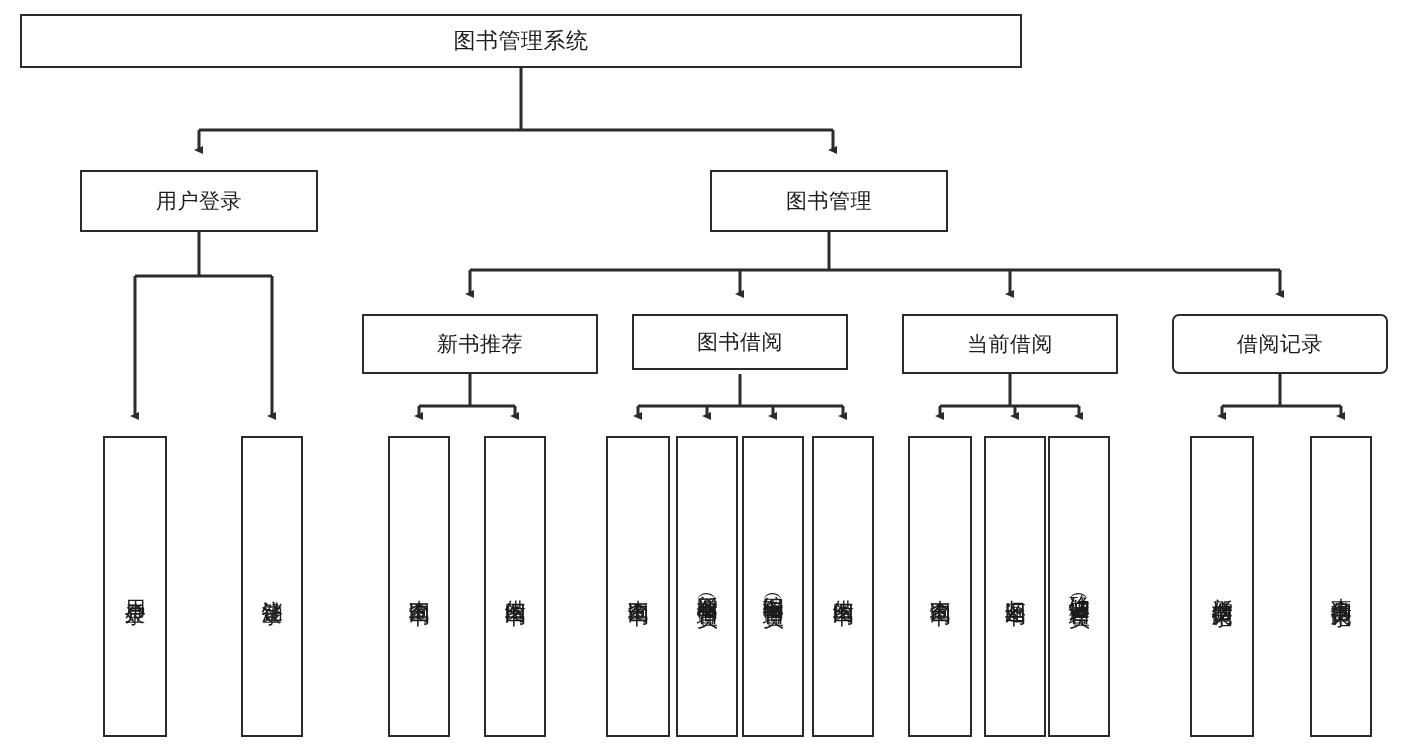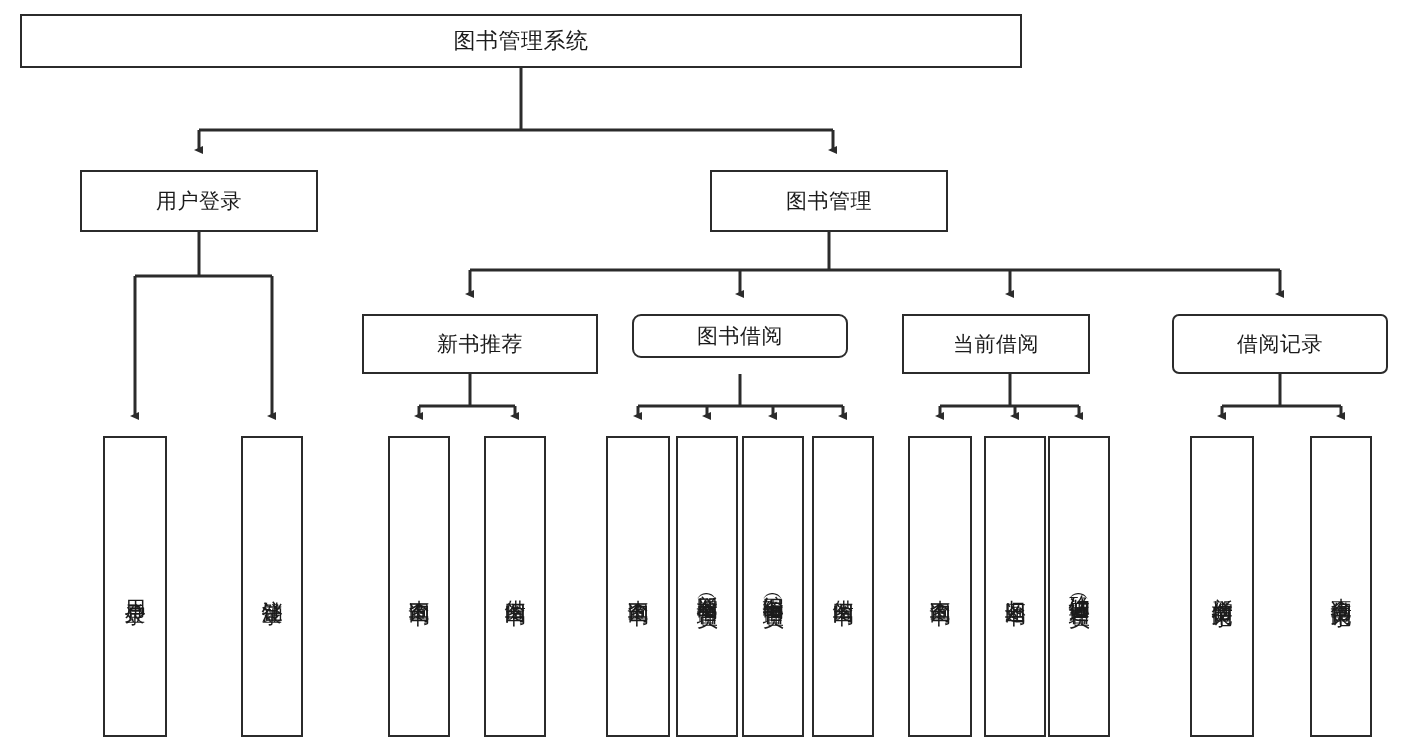--- a/index.html
+++ b/index.html
@@ -134,24 +134,24 @@
   <div class="node horiz" style="left: 80px; top: 170px; width: 238px; height: 62px; border-color: rgb(43, 43, 43); background: rgb(255, 255, 255);">
     <span class="label" style="color: rgb(27, 27, 27);">用户登录</span>
   </div>
   <div class="node horiz" style="left: 710px; top: 170px; width: 238px; height: 62px; border-color: rgb(43, 43, 43); background: rgb(255, 255, 255);">
     <span class="label" style="color: rgb(27, 27, 27);">图书管理</span>
   </div>
 
   <div class="node horiz" style="left: 362px; top: 314px; width: 236px; height: 60px; border-color: rgb(43, 43, 43); background: rgb(255, 255, 255);">
     <span class="label" style="color: rgb(27, 27, 27);">新书推荐</span>
   </div>
-  <div class="node horiz" style="left: 632px; top: 314px; width: 216px; height: 44px; border-color: rgb(43, 43, 43); background: rgb(255, 255, 255); border-radius: 9px;">
+  <div class="node horiz" style="left: 632px; top: 314px; width: 216px; height: 56px; border-color: rgb(43, 43, 43); background: rgb(255, 255, 255);">
     <span class="label" style="color: rgb(27, 27, 27);">图书借阅</span>
   </div>
-  <div class="node horiz" style="left: 902px; top: 314px; width: 188px; height: 60px; border-color: rgb(43, 43, 43); background: rgb(255, 255, 255);">
+  <div class="node horiz" style="left: 902px; top: 314px; width: 216px; height: 60px; border-color: rgb(43, 43, 43); background: rgb(255, 255, 255);">
     <span class="label" style="color: rgb(27, 27, 27);">当前借阅</span>
   </div>
   <div class="node horiz" style="left: 1172px; top: 314px; width: 216px; height: 60px; border-color: rgb(43, 43, 43); background: rgb(255, 255, 255); border-radius: 7px;">
     <span class="label" style="color: rgb(27, 27, 27);">借阅记录</span>
   </div>
 
   <div class="node vert" style="left: 103px; top: 436px; width: 64px; height: 301px; border-color: rgb(43, 43, 43); background: rgb(255, 255, 255);">
     <span class="label" style="color: rgb(27, 27, 27);">用户登录</span>
   </div>
   <div class="node vert" style="left: 241px; top: 436px; width: 62px; height: 301px; border-color: rgb(43, 43, 43); background: rgb(255, 255, 255);">

